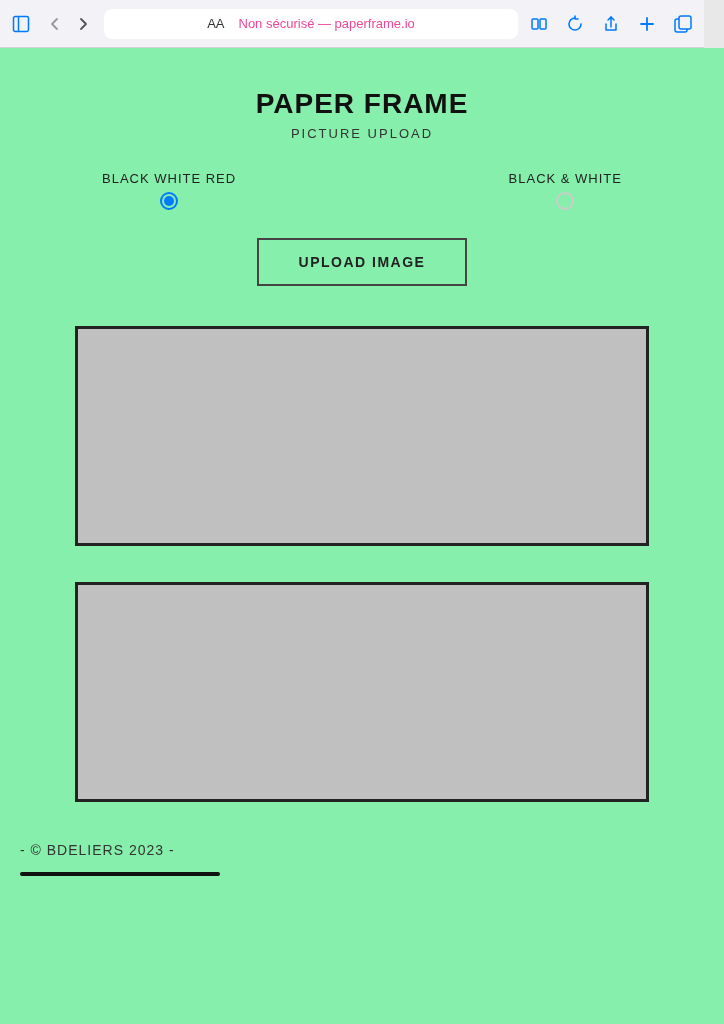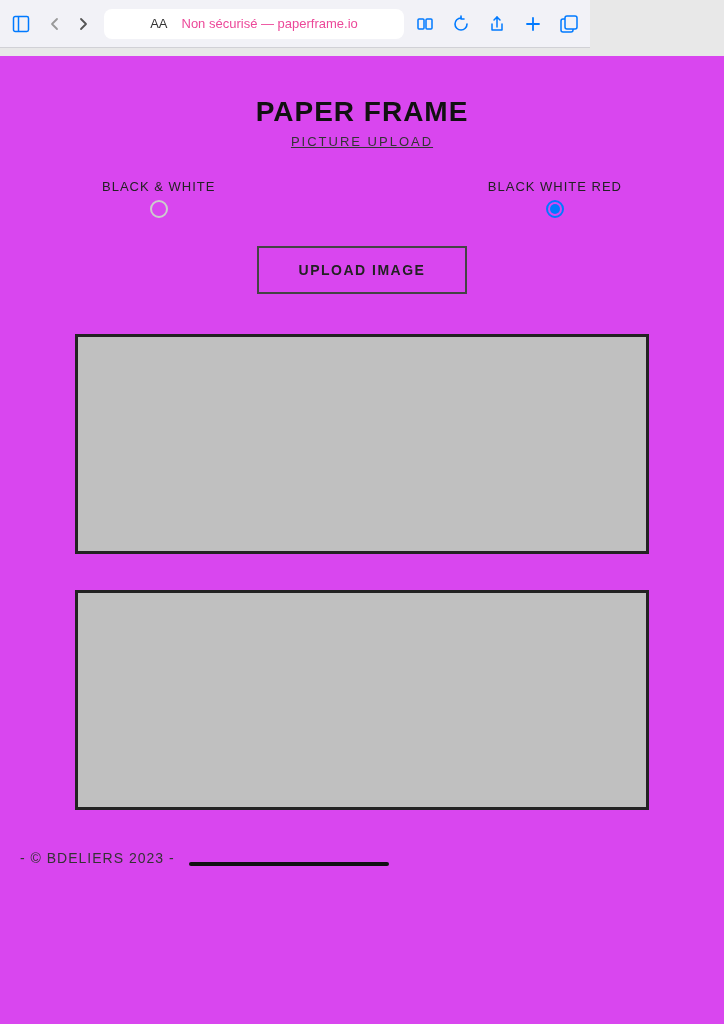--- a/index.html
+++ b/index.html
@@ -12,21 +12,21 @@
       width: 724px;
       min-height: 1024px;
       background-color: #e8e8e8;
       font-family: -apple-system, BlinkMacSystemFont, 'Helvetica Neue', Arial, sans-serif;
       display: flex;
       flex-direction: column;
     }
 
     
     .browser-bar {
-      width: 590px;
+      width: 704px;
       height: 48px;
       background-color: #f2f2f7;
       border-bottom: 1px solid #d1d1d6;
       display: flex;
       align-items: center;
       padding: 0 8px;
       gap: 8px;
       flex-shrink: 0;
     }
 
@@ -99,43 +99,41 @@
       display: flex;
       align-items: center;
       justify-content: center;
       width: 26px;
       height: 26px;
     }
 
     
     .page-content {
       flex: 1;
-      background-color: #d946ef;
+      background-color: #86efac;
       display: flex;
       flex-direction: column;
       align-items: center;
       padding: 40px 20px 40px;
-      margin-top: 8px;
     }
 
     .page-title {
       font-size: 28px;
       font-weight: 800;
       letter-spacing: 1px;
       color: #111;
       margin-bottom: 6px;
     }
 
     .page-subtitle {
       font-size: 13px;
       font-weight: 500;
       letter-spacing: 2px;
       color: #333;
       margin-bottom: 30px;
-      text-decoration: underline;
     }
 
     .radio-options {
       width: 100%;
       max-width: 580px;
       display: flex;
       justify-content: space-between;
       align-items: flex-start;
       margin-bottom: 28px;
       padding: 0 30px;
@@ -205,22 +203,22 @@
       width: 574px;
       height: 220px;
       background-color: #c0c0c0;
       border: 3px solid #222;
       margin-bottom: 40px;
     }
 
     .footer {
       width: 100%;
       display: flex;
-      flex-direction: row;
-      align-items: flex-end;
+      flex-direction: column;
+      align-items: flex-start;
       gap: 14px;
       padding-bottom: 10px;
     }
 
     .footer-text {
       font-size: 14px;
       font-weight: 500;
       color: #333;
       letter-spacing: 1px;
     }
@@ -304,26 +302,26 @@
   </div>
 </div>
 
 <div class="page-content">
 
   <h1 class="page-title">PAPER FRAME</h1>
   <p class="page-subtitle">PICTURE UPLOAD</p>
 
   <div class="radio-options">
     <div class="radio-option">
+      <span class="radio-label">BLACK WHITE RED</span>
+      <div class="radio-circle selected"></div>
+    </div>
+    <div class="radio-option">
       <span class="radio-label">BLACK &amp; WHITE</span>
       <div class="radio-circle"></div>
-    </div>
-    <div class="radio-option">
-      <span class="radio-label">BLACK WHITE RED</span>
-      <div class="radio-circle selected"></div>
     </div>
   </div>
 
   <button class="upload-btn">UPLOAD IMAGE</button>
 
   <div class="image-preview-box"></div>
 
   <div class="image-preview-box-2"></div>
 
   <div class="footer">

